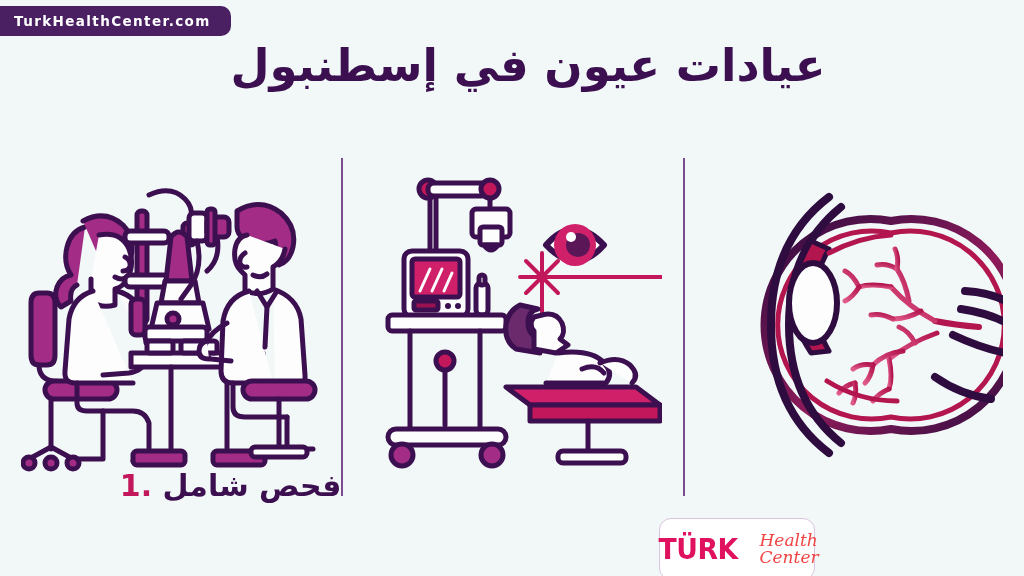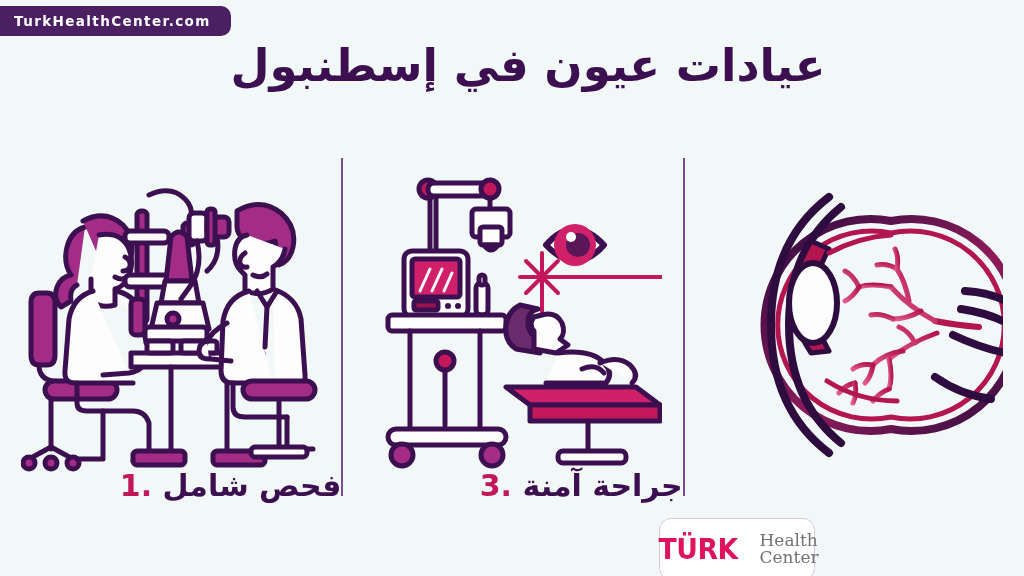--- a/index.html
+++ b/index.html
@@ -88,24 +88,25 @@
     color:#e0115f;
     font-size:29px;
     font-weight:bold;
     letter-spacing:-0.5px;
     font-family:"DejaVu Sans","Liberation Sans",sans-serif;
     transform:scaleX(0.92);
     line-height:1;
   }
   .logo-hc{
     display:flex;flex-direction:column;
-    color:#737373;
+    color:#ef4444;
     font-family:"DejaVu Serif","Liberation Serif",serif;
     font-size:17px;
     line-height:1.02;
+    font-style:italic;
   }
 </style>
 </head>
 <body>
 
 <div id="stage">
 
   <div class="site-badge">TurkHealthCenter.com</div>
 
   <div class="title">عيادات عيون في إسطنبول</div>
@@ -325,24 +326,20 @@
 
     <div class="divider" id="div1"></div>
     <div class="divider" id="div2"></div>
   </div>
 
   <div class="captions">
     <div class="cap">
       <span>فحص شامل</span>
       <span class="num">.1</span>
     </div>
-    <div class="cap">
-      <span>جراحة آمنة</span>
-      <span class="num">.3</span>
-    </div>
   </div>
 
   <div class="logo-card">
     <div class="logo-inner">
       <span class="logo-turk">TÜRK</span>
       <span class="logo-hc">
         <span>Health</span>
         <span>Center</span>
       </span>
     </div>

